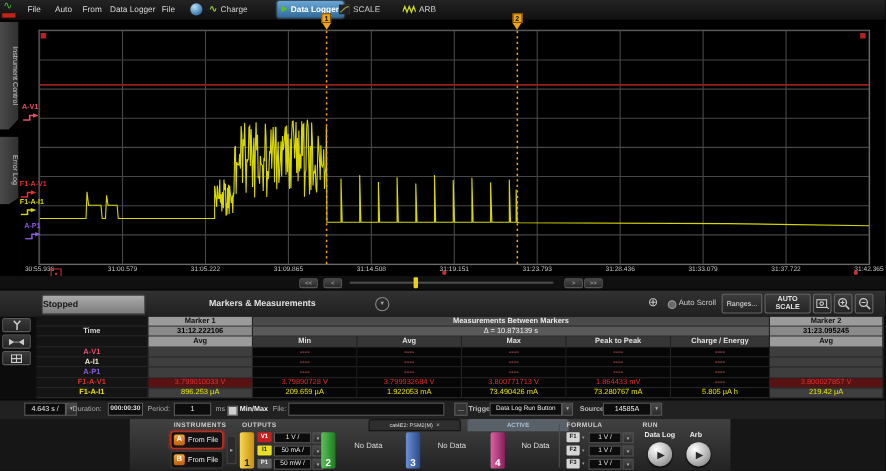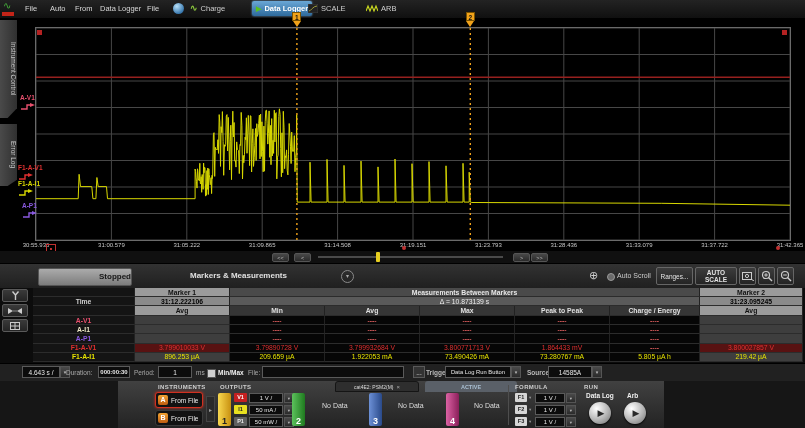--- a/index.html
+++ b/index.html
@@ -41,21 +41,21 @@
   
   #scrollrow{left:0;top:251px;width:805px;height:12px;background:#101010}
   .scr-btn{position:absolute;top:1.5px;width:17px;height:9px;background:linear-gradient(#484848,#2a2a2a);
            border:1px solid #555;border-radius:2px;color:#bbb;font-size:5.5px;text-align:center;line-height:9px;box-sizing:border-box}
   #scr-track{left:318px;top:5px;width:185px;height:2px;background:#4a4a4a}
   #scr-thumb{left:376px;top:1px;width:4px;height:10px;background:#e8cf20;border-radius:1px}
   
   #toolbar{left:0;top:263px;width:805px;height:25px;background:linear-gradient(#323232,#1f1f1f);border-top:1px solid #000}
   #stopped-btn{left:38px;top:4px;width:92px;height:16px;background:linear-gradient(#ababab,#7c7c7c);
                border:1px solid #555;border-radius:2px;color:#171717;font-weight:bold;font-size:8px;
-               text-align:right;line-height:16px}
+               text-align:left;line-height:16px}
   #mm-label{left:190px;top:7px;font-size:8px;font-weight:bold;color:#e0e0e0}
   #mm-chev{left:341px;top:6px;width:11px;height:11px;border:1px solid #8a8a8a;border-radius:50%;
            color:#aaa;font-size:6px;text-align:center;line-height:10px}
   .tb-btn{position:absolute;top:3px;height:18px;background:linear-gradient(#3c3c3c,#242424);border:1px solid #666;
           border-radius:2px;color:#e3e3e3;font-size:6.5px;text-align:center;box-sizing:border-box;
           display:flex;align-items:center;justify-content:center}
   #crosshair{left:589px;top:5px;font-size:11px;color:#ccc;line-height:13px}
   #as-led{left:607px;top:9px;width:6px;height:6px;border-radius:50%;background:#6a6a6a;border:1px solid #999}
   #as-text{left:617px;top:8px;font-size:7px;color:#ccc}
   

